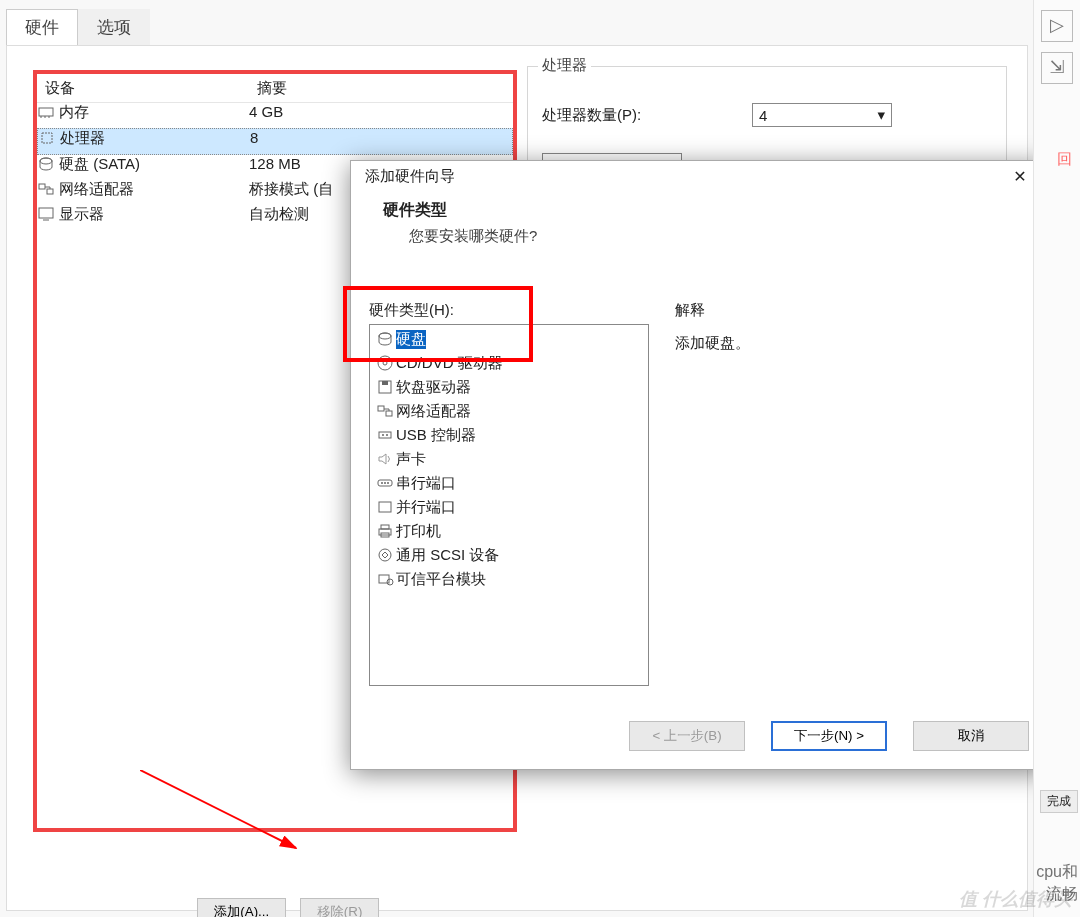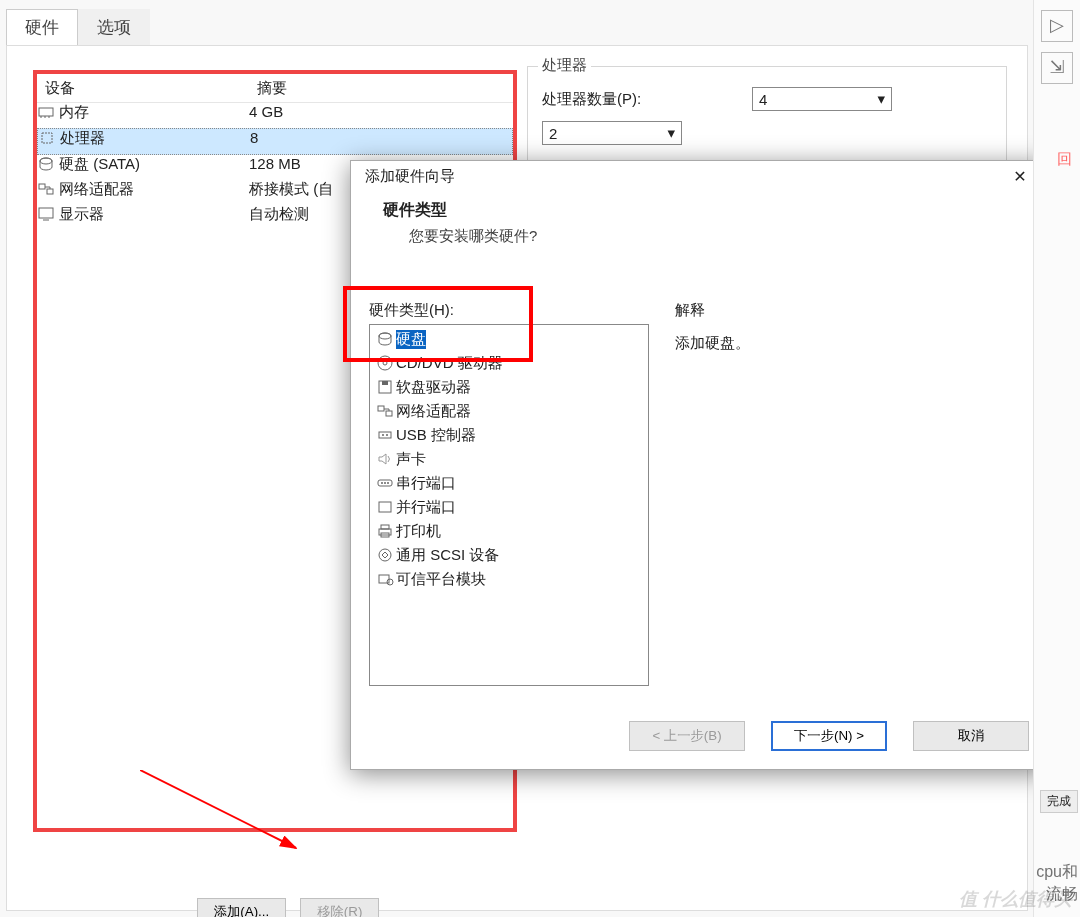--- a/index.html
+++ b/index.html
@@ -12,21 +12,21 @@
 .leftbox .hdr .c1{width:212px;padding-left:8px}
 .leftbox .hdr .c2{flex:1}
 .drow{display:flex;height:25px;align-items:flex-start}
 .drow.sel{background:#cde8ff;border:1px dotted #888}
 .drow .ic{width:22px;text-align:center}
 .drow .c1{width:190px}
 .drow .c2{flex:1}
 .rightbox{position:absolute;left:520px;top:20px;right:20px}
 .fs{border:1px solid #d6d6d6;padding:10px 14px;position:relative}
 .fs .lg{position:absolute;left:10px;top:-11px;background:#fff;padding:0 4px;color:#444}
-.fsrow{display:flex;align-items:center;margin:10px 0}
+.fsrow{display:flex;align-items:center;margin:26px 0}
 .fsrow .lbl{width:210px}
 .fsrow .dd{border:1px solid #888;height:22px;width:126px;display:flex;align-items:center;padding:0 6px;justify-content:space-between}
 .btnrow{position:absolute;left:0;bottom:-98px;width:502px;display:flex;justify-content:center;gap:14px}
 .btn{background:#e9e9e9;border:1px solid #c0c0c0;padding:4px 16px;cursor:pointer}
 .btn.dis{color:#9a9a9a}
 .arrow{position:absolute;left:140px;top:770px;width:180px;height:100px;pointer-events:none}
 .modal{position:absolute;left:350px;top:160px;width:696px;height:608px;background:#fff;box-shadow:0 4px 24px rgba(0,0,0,.45);border:1px solid #aaa}
 .mtit{display:flex;align-items:center;padding:6px 10px 4px 14px;justify-content:space-between}
 .close{width:34px;text-align:center;cursor:pointer;font-size:16px}
 .mhdr{padding:10px 22px 0 32px}

